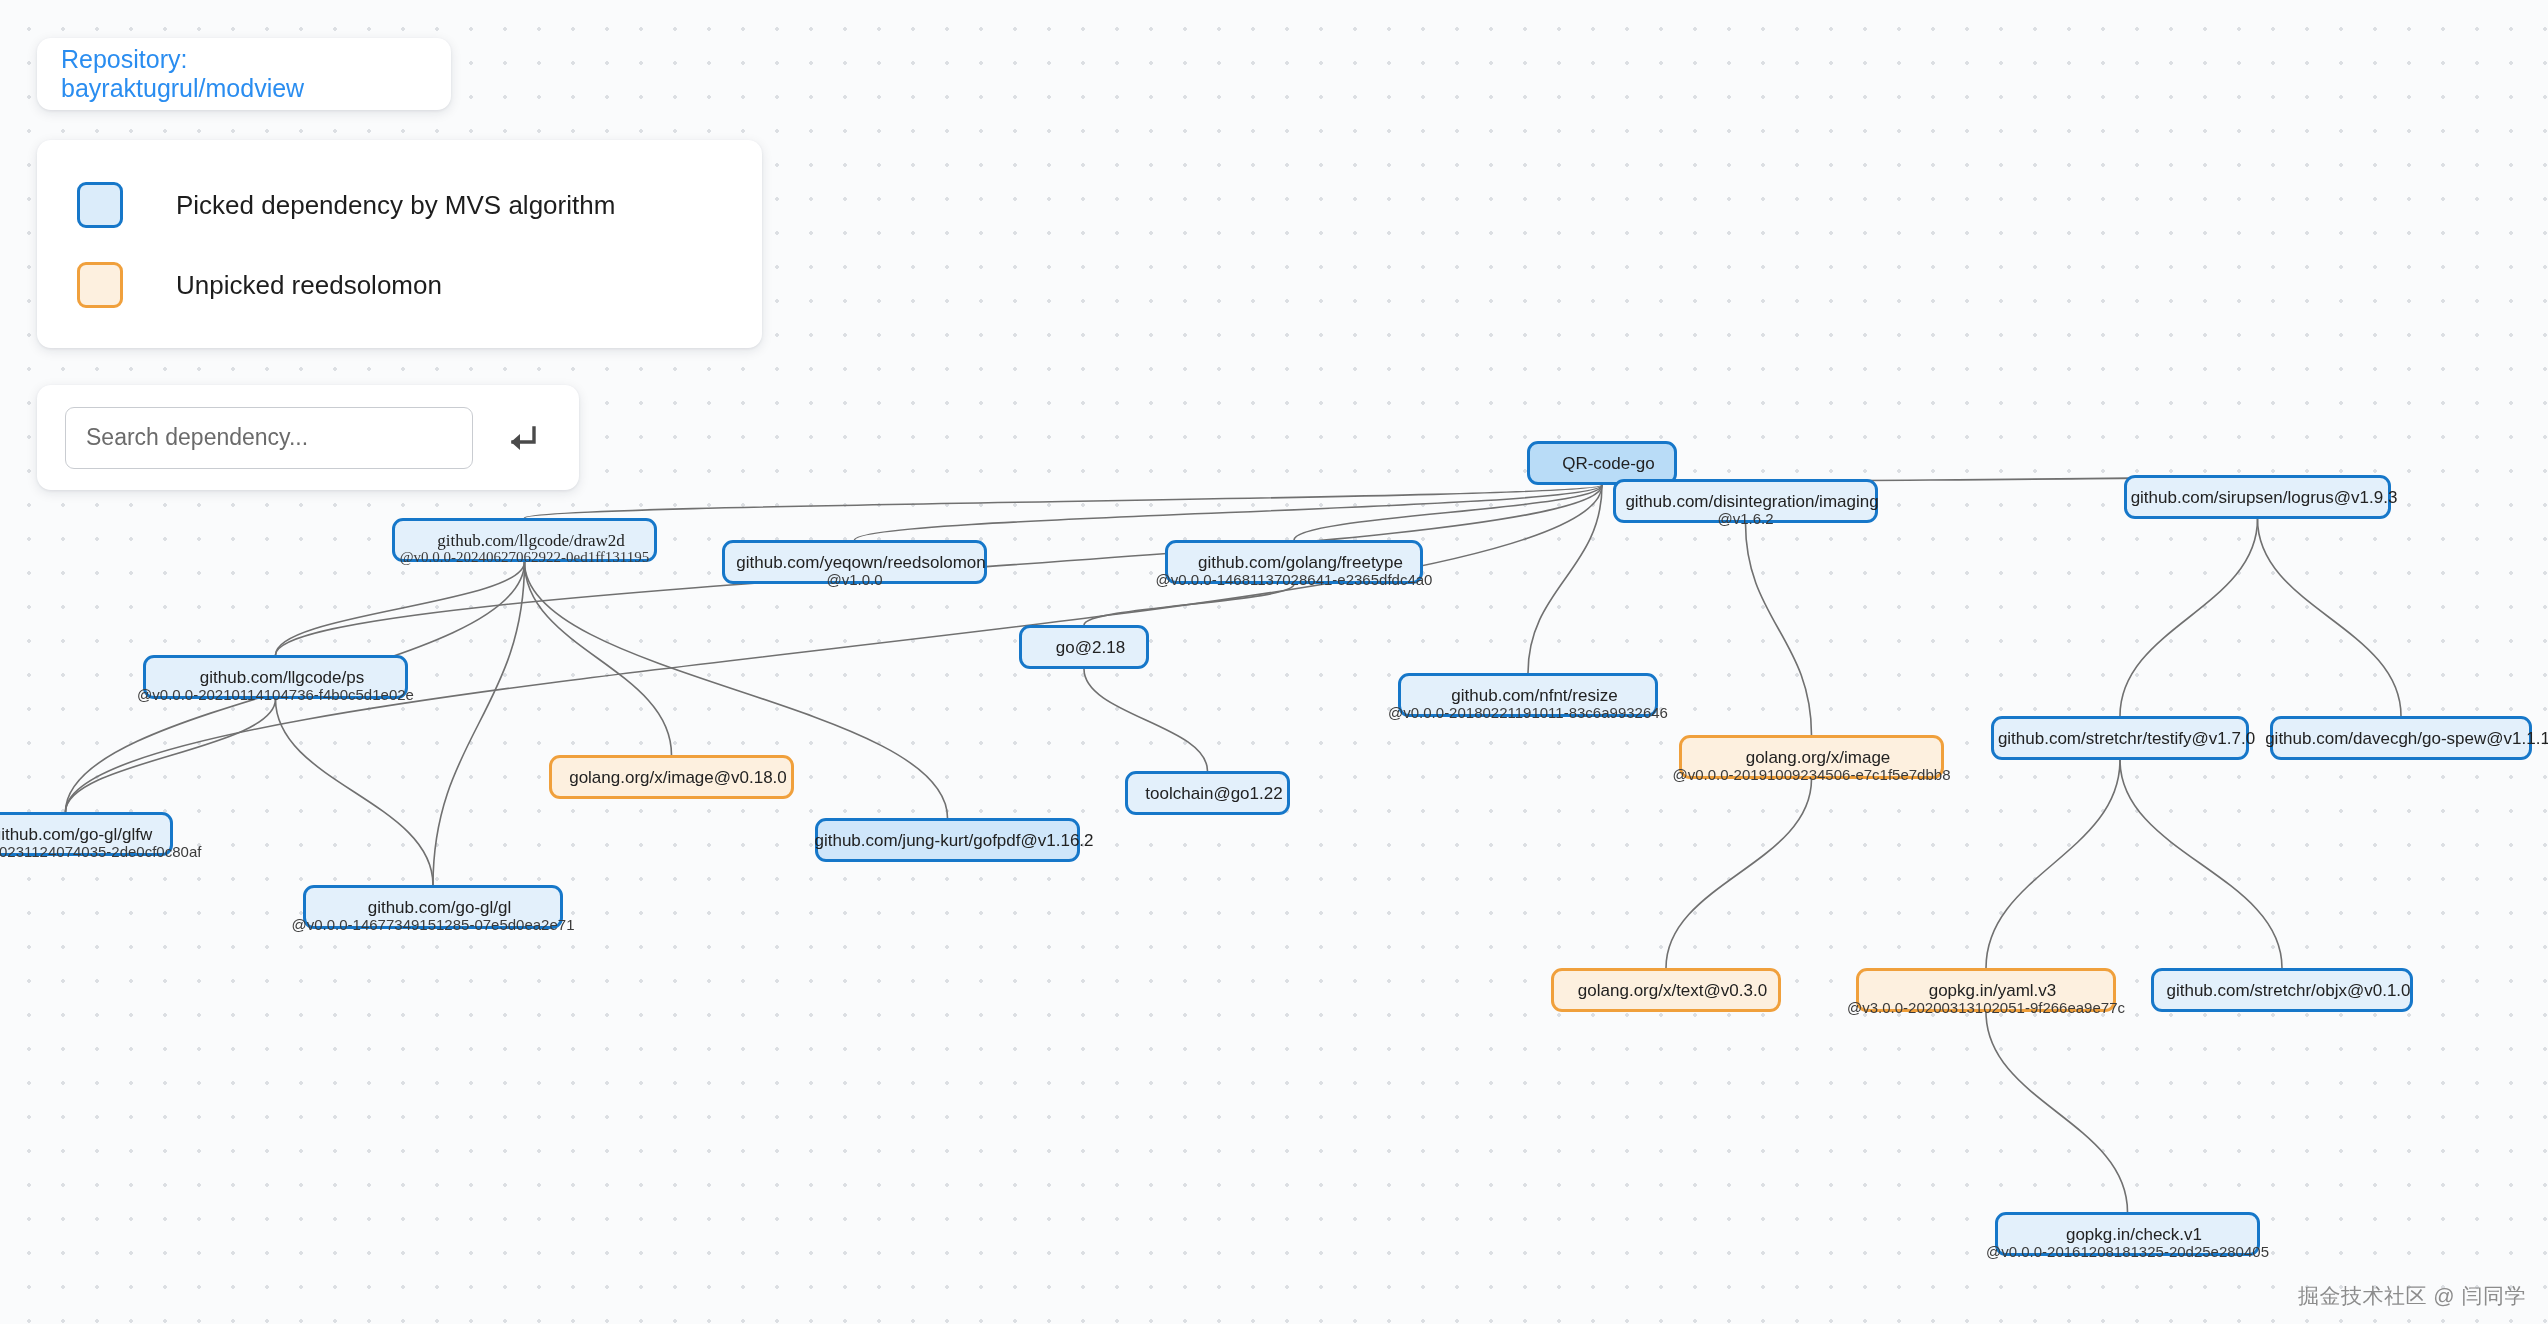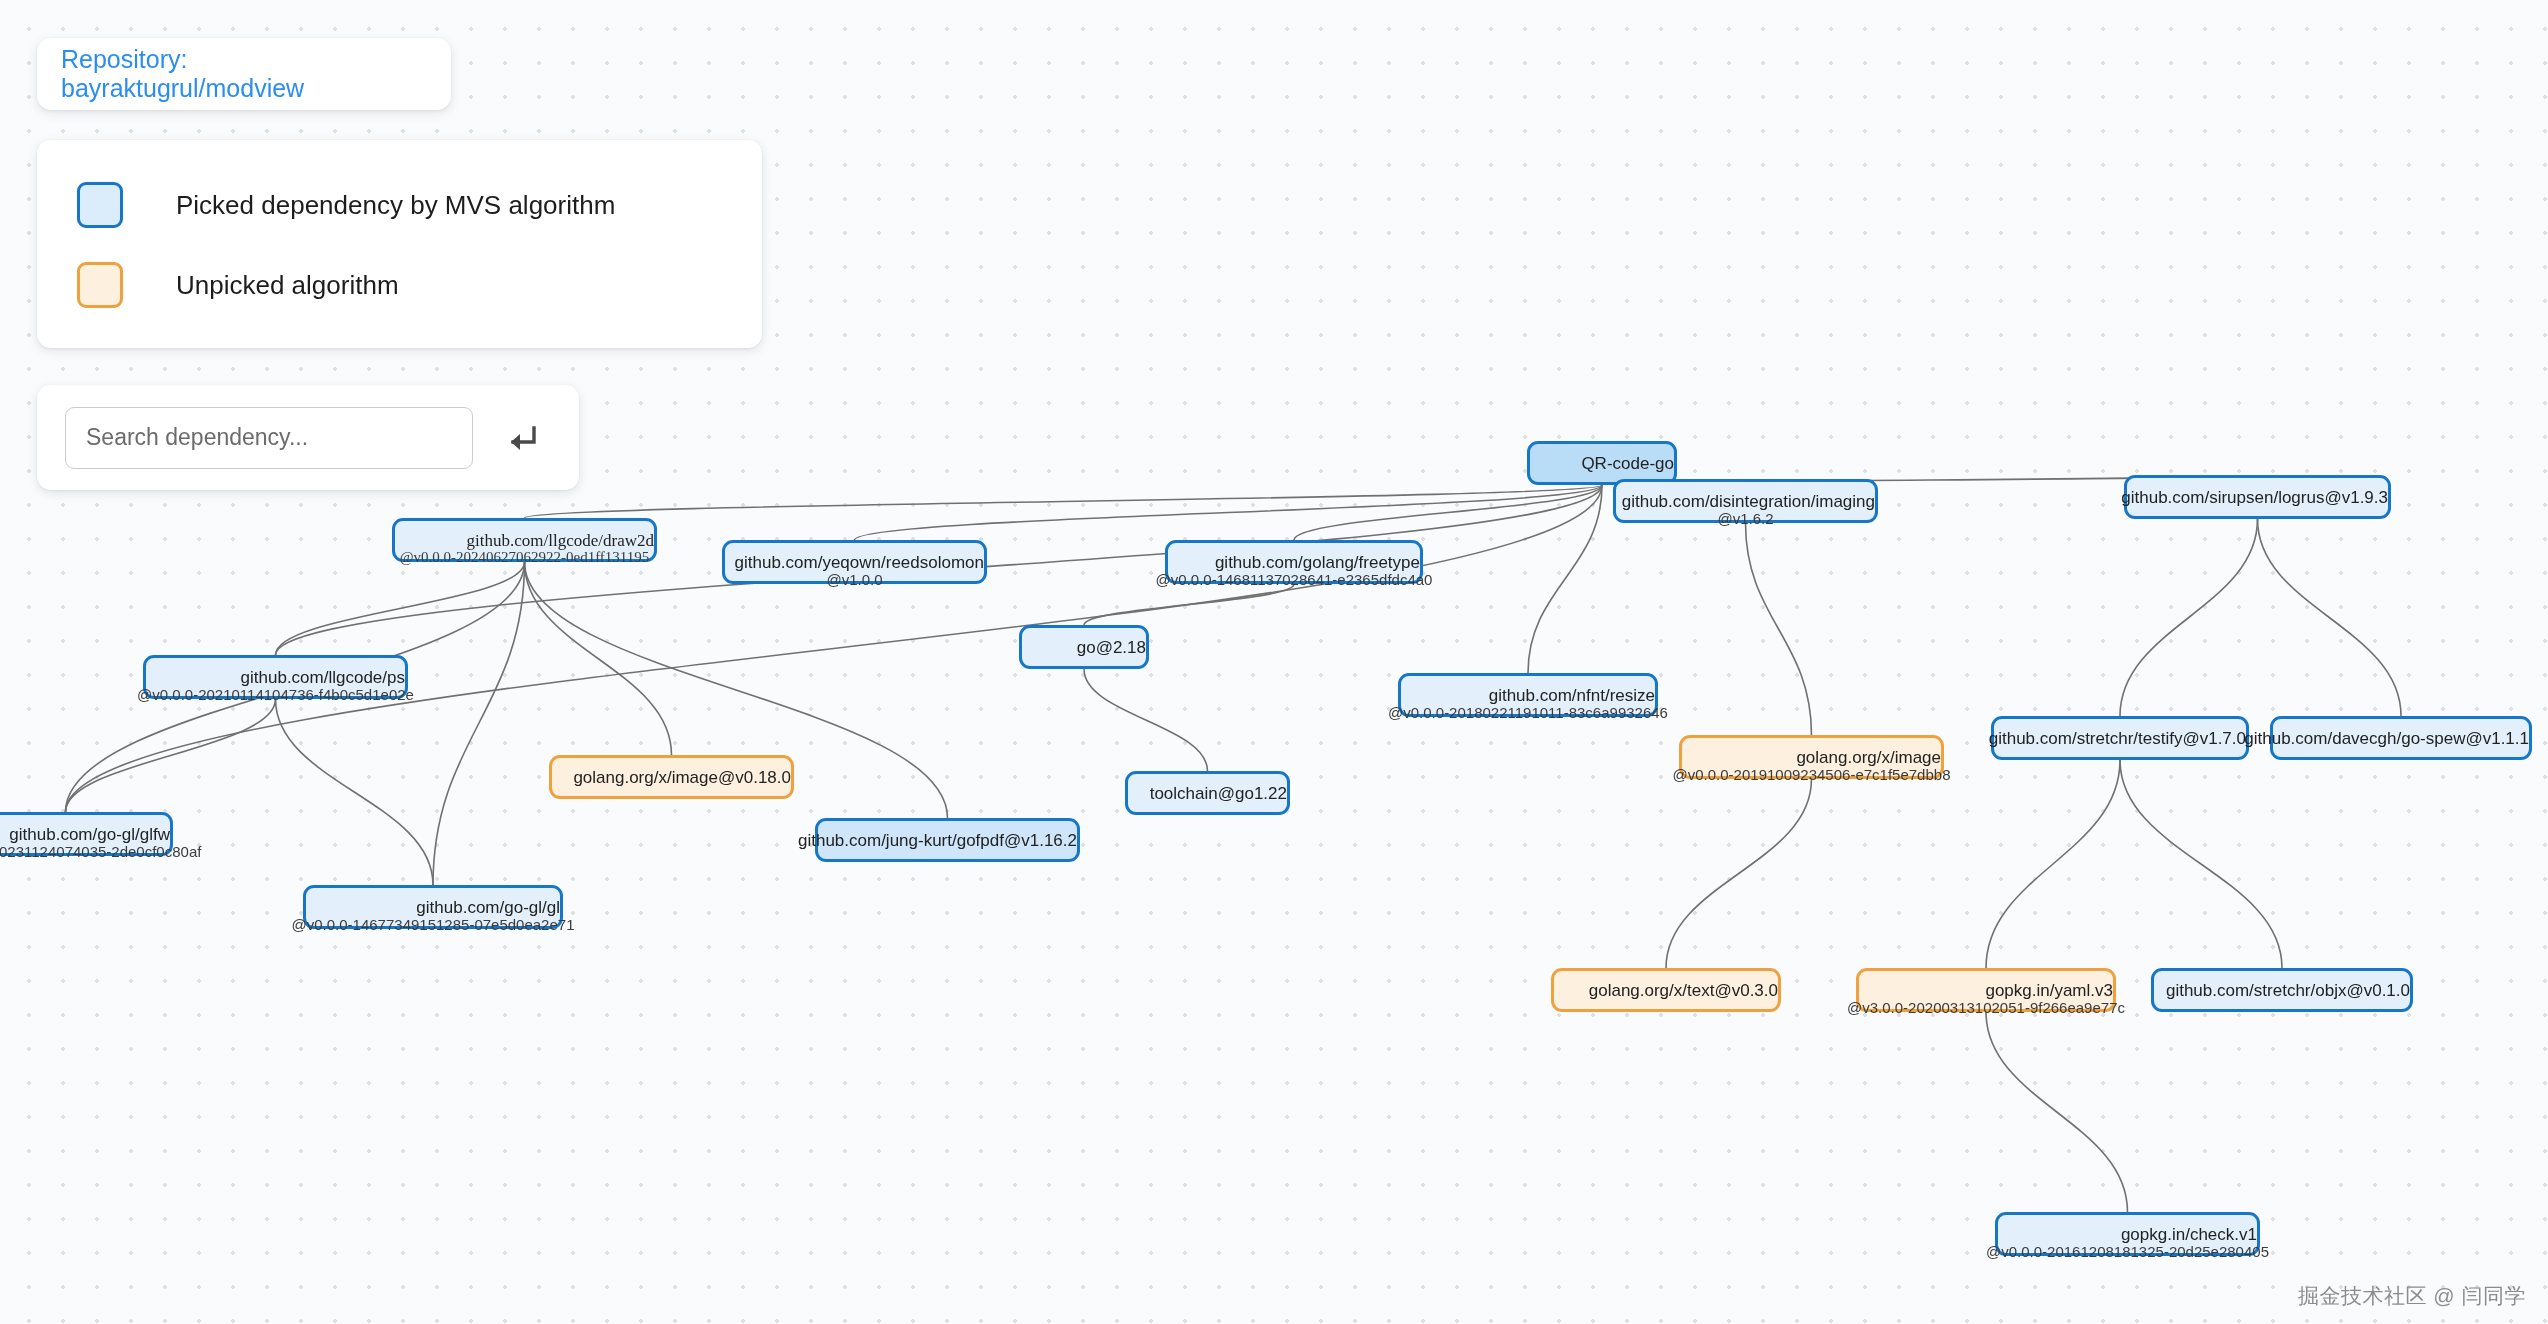--- a/index.html
+++ b/index.html
@@ -34,21 +34,21 @@
   #nodes-layer {
     position: absolute;
     left: 0; top: 0;
     width: 2548px; height: 1324px;
   }
 
   .gnode {
     position: absolute;
     display: flex;
     align-items: center;
-    justify-content: flex-end;
+    justify-content: center;
     border-radius: 11px;
     border: 3px solid #1677c9;
     background: #e3f0fb;
     color: #222;
     font-size: 17px;
     line-height: 1;
     white-space: nowrap;
     cursor: pointer;
     padding-left: 13px;
   }
@@ -278,21 +278,21 @@
     <span id="repo-title">Repository: bayraktugrul/modview</span>
   </div>
 
   <div class="panel" id="legend-panel">
     <div class="legend-row">
       <span class="swatch"></span>
       <span class="legend-label">Picked dependency by MVS algorithm</span>
     </div>
     <div class="legend-row">
       <span class="swatch orange"></span>
-      <span class="legend-label">Unpicked algorithm</span>
+      <span class="legend-label">Unpicked reedsolomon</span>
     </div>
   </div>
 
   <div class="panel" id="search-panel">
     <input id="search-input" type="text" placeholder="Search dependency..." style="">
     <button id="search-submit">
       <svg width="40" height="40" viewBox="0 0 40 40">
         <path d="M34 10 L34 24 L13 24" stroke="#4a4a4a" stroke-width="3.4" fill="none" stroke-linecap="square"></path>
         <path d="M20 16 L11 24 L20 32 Z" fill="#4a4a4a"></path>
       </svg>

